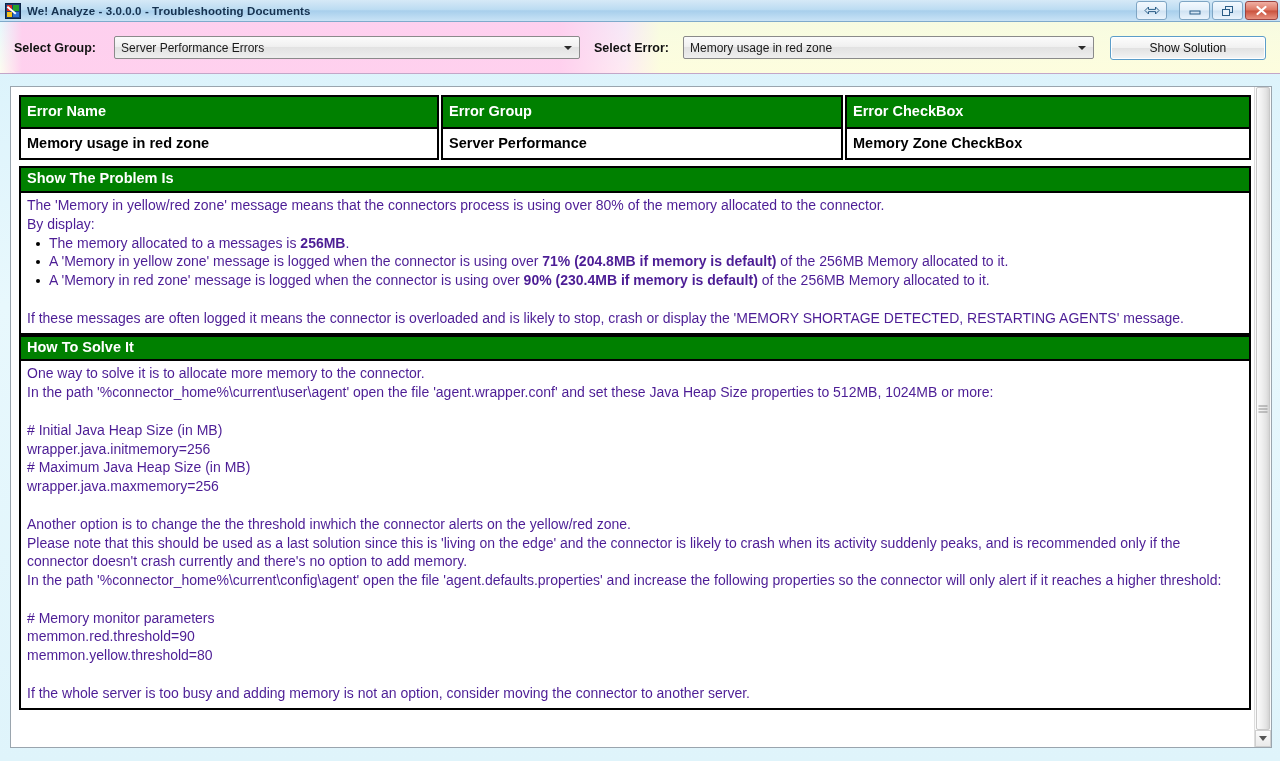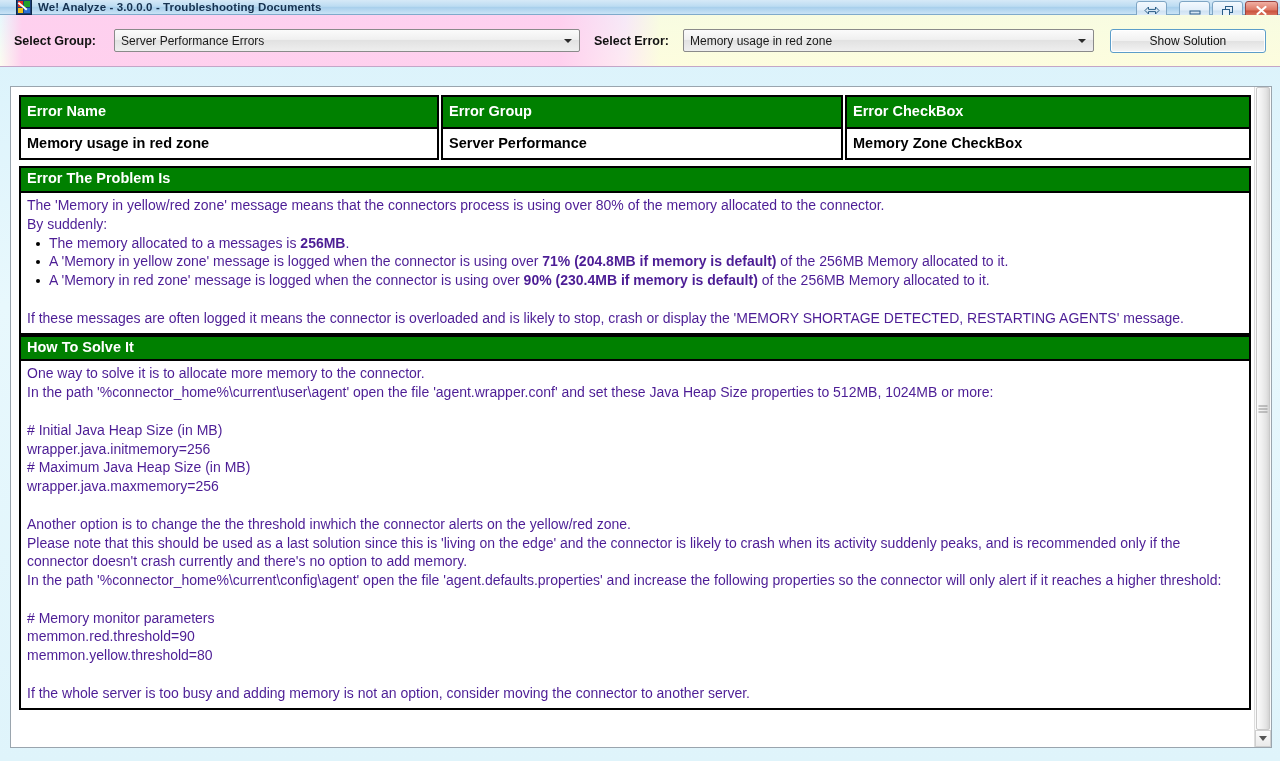--- a/index.html
+++ b/index.html
@@ -9,26 +9,26 @@
     overflow: hidden;
     font-family: "Liberation Sans", sans-serif;
   }
   body {
     background: linear-gradient(to bottom, #d9f2fb 0%, #e8f8fd 40%, #dff4fb 100%);
   }
 
   
   .titlebar {
     position: relative;
-    height: 15px;
+    height: 22px;
     background: linear-gradient(to bottom, #d6e9f7 0%, #bcdcf2 45%, #a8cfec 52%, #c9e3f6 100%);
     border-bottom: 1px solid #7faacb;
     display: flex;
     align-items: center;
-    padding-left: 16px;
+    padding-left: 5px;
   }
   .app-icon {
     width: 16px; height: 16px;
     margin-right: 6px;
     position: relative;
     background: #1b3f7a;
     border: 1px solid #0d2547;
     overflow: hidden;
     flex: 0 0 auto;
   }
@@ -343,24 +343,24 @@
         <td></td>
         <td class="val">Server Performance</td>
         <td></td>
         <td class="val">Memory Zone CheckBox</td>
       </tr>
     </tbody>
       </table>
 
     <div class="row-gap"></div>
 
-    <div class="section-hdr">Error The Problem Is</div>
+    <div class="section-hdr">Show The Problem Is</div>
     <div class="section-body">
       <p>The 'Memory in yellow/red zone' message means that the connectors process is using over 80% of the memory allocated to the connector.</p>
-      <p>By suddenly:</p>
+      <p>By display:</p>
       <ul>
         <li><span>The memory allocated to a messages is </span><b>256MB</b><span>.</span></li>
         <li><span>A 'Memory in yellow zone' message is logged when the connector is using over </span><b>71% (204.8MB if memory is default)</b><span> of the 256MB Memory allocated to it.</span></li>
         <li><span>A 'Memory in red zone' message is logged when the connector is using over </span><b>90% (230.4MB if memory is default)</b><span> of the 256MB Memory allocated to it.</span></li>
       </ul>
       <div class="blankline"></div>
       <p>If these messages are often logged it means the connector is overloaded and is likely to stop, crash or display the 'MEMORY SHORTAGE DETECTED, RESTARTING AGENTS' message.</p>
     </div>
 
     <div class="section-hdr">How To Solve It</div>

